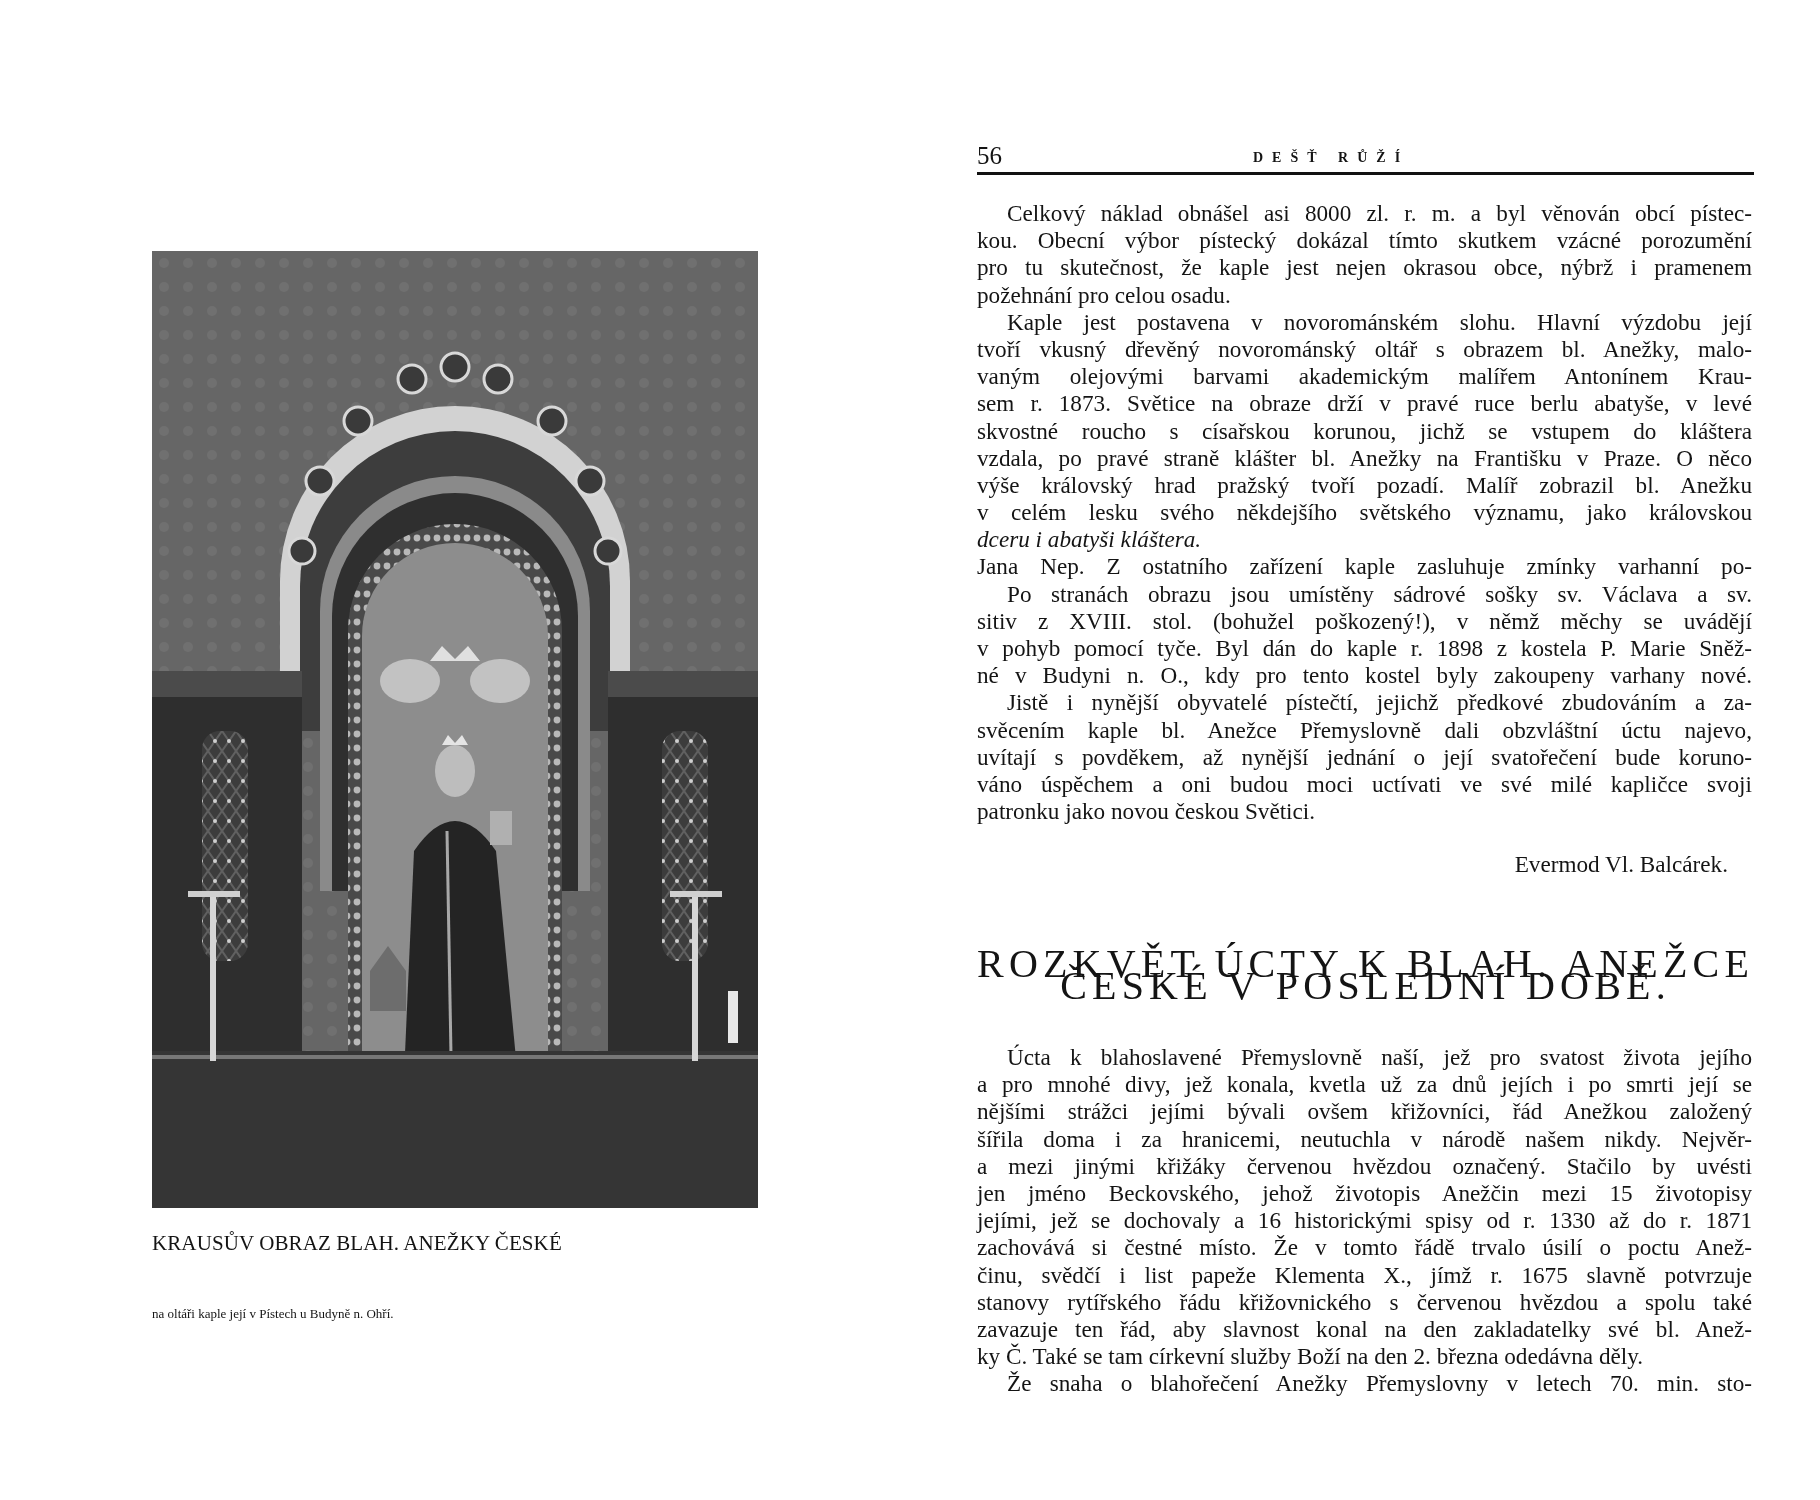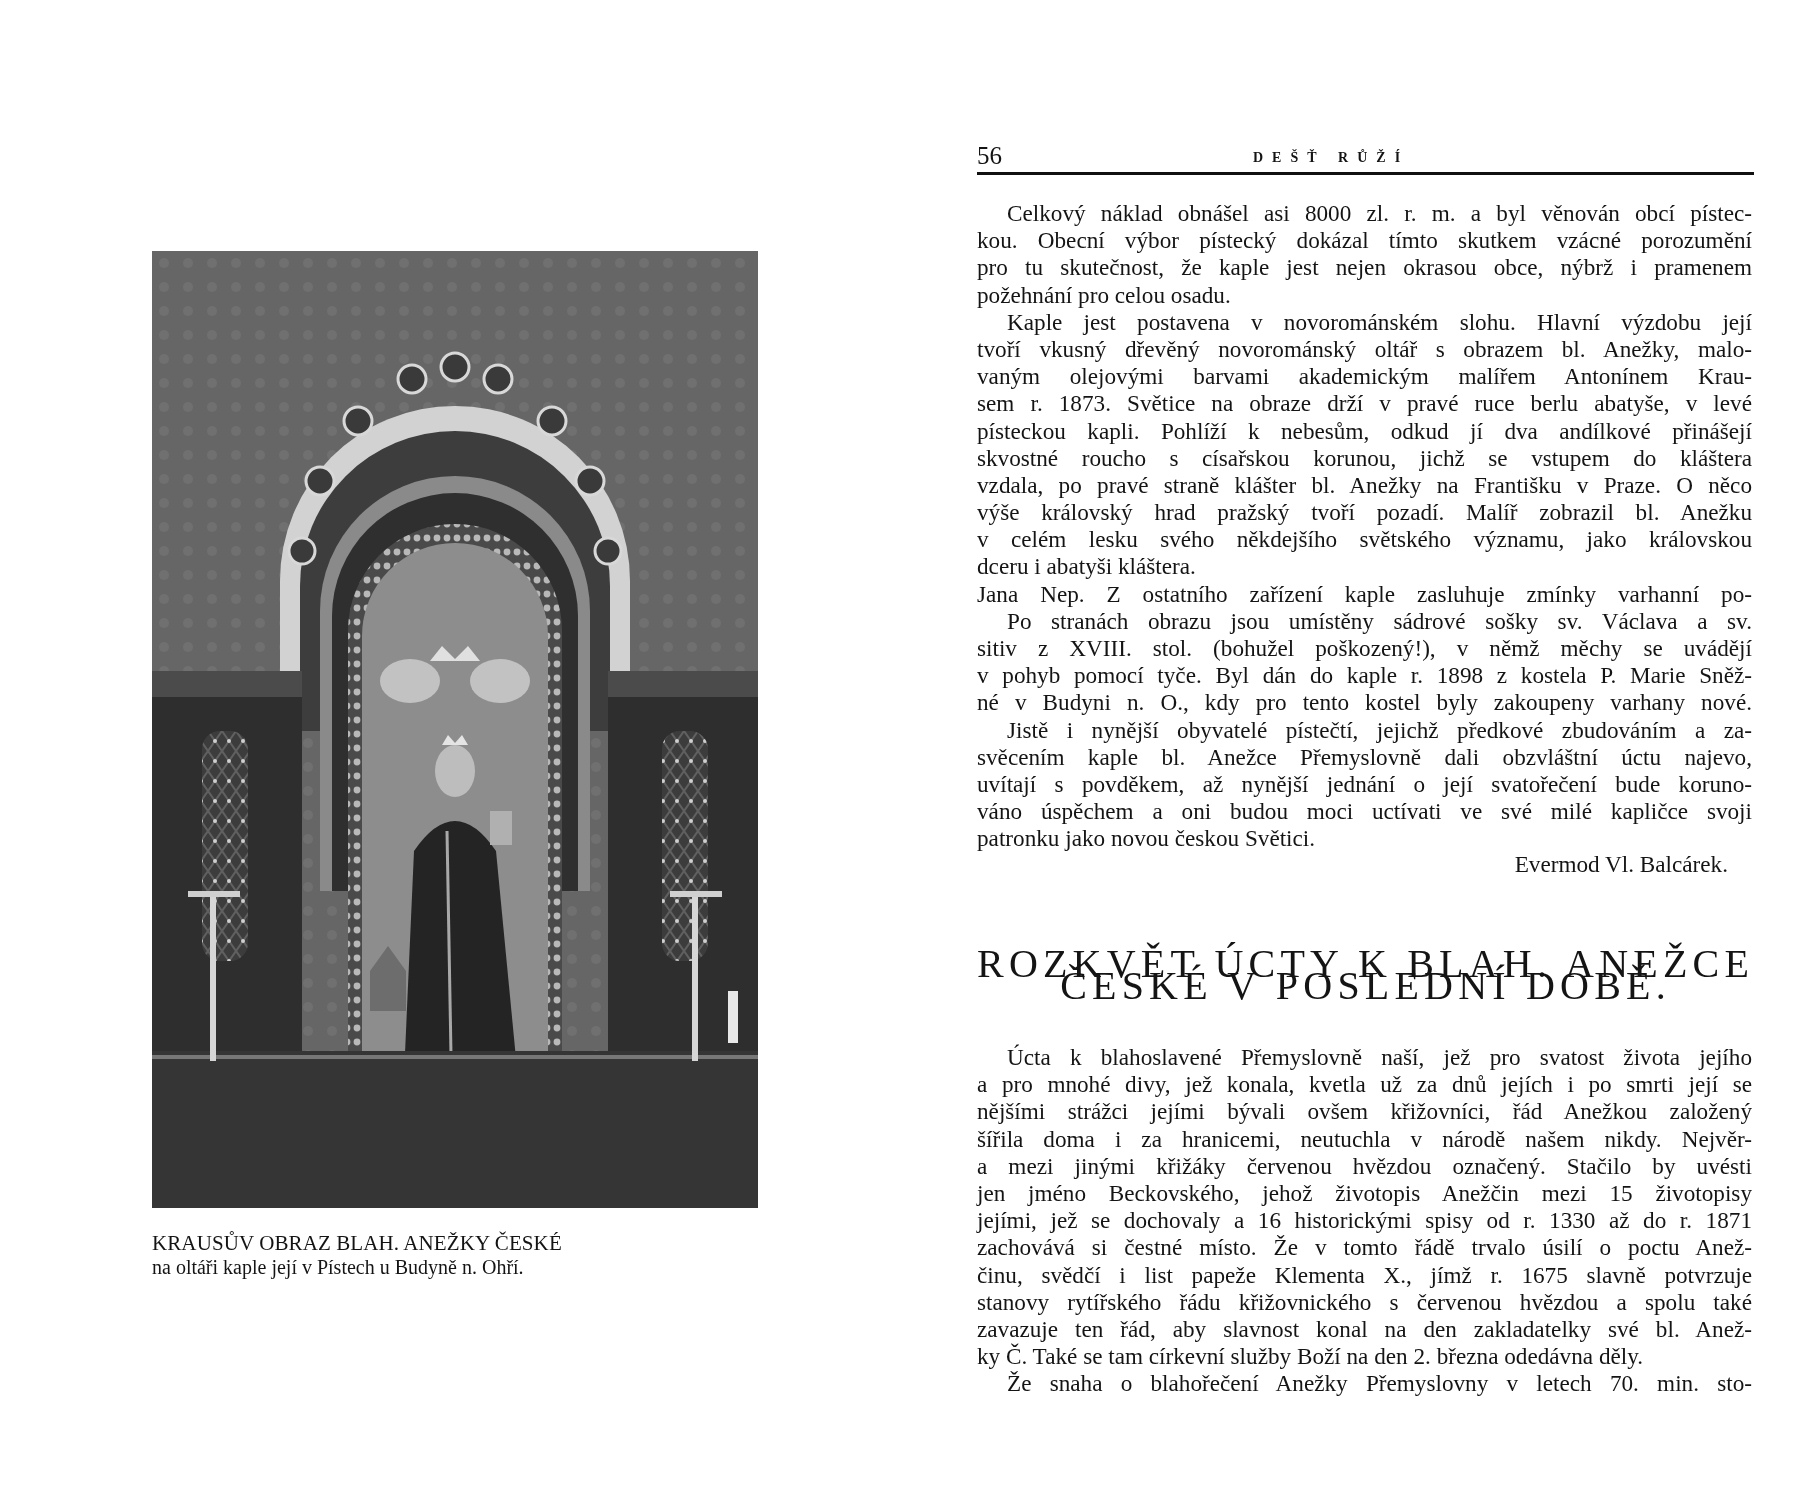--- a/index.html
+++ b/index.html
@@ -5,21 +5,21 @@
   html, body { margin: 0; padding: 0; background: #ffffff; }
   body { width: 1820px; height: 1500px; position: relative; overflow: hidden;
          font-family: "Liberation Serif", "DejaVu Serif", serif; color: #141414; }
 
   
   .photo { position: absolute; left: 152px; top: 251px; width: 606px; height: 957px;
            background: #6b6b6b; overflow: hidden; }
   .photo svg { display: block; width: 100%; height: 100%; }
   .caption { position: absolute; left: 152px; width: 606px; text-align: left; white-space: nowrap; }
   .caption.l1 { top: 1231px; font-size: 21px; letter-spacing: 0.1px; }
-  .caption.l2 { top: 1256px; font-size: 20px; }
+  .caption.l2 { top: 1306px; font-size: 13px; }
 
   
   .running-head { position: absolute; left: 977px; top: 140px; width: 777px; height: 34px; }
   .page-number { position: absolute; left: 0; top: 2px; font-size: 25px; }
   .running-title { position: absolute; left: 276px; top: 10px; font-size: 14px; letter-spacing: 9px; font-weight: bold; }
   .head-rule { position: absolute; left: 977px; top: 172px; width: 777px; height: 3px; background: #111; }
 
   .text-block { position: absolute; left: 977px; width: 775px; }
   .line { height: 27.2px; line-height: 27.2px; font-size: 23.2px; white-space: nowrap;
           text-align: justify; text-align-last: justify; overflow: visible; }
@@ -124,26 +124,25 @@
 
 <div class="text-block" style="top:200px;">
   <div class="line indent" style="white-space: nowrap;">Celkový náklad obnášel asi 8000 zl. r. m. a byl věnován obcí pístec-</div>
   <div class="line" style="white-space: nowrap;">kou. Obecní výbor pístecký dokázal tímto skutkem vzácné porozumění</div>
   <div class="line" style="white-space: nowrap;">pro tu skutečnost, že kaple jest nejen okrasou obce, nýbrž i pramenem</div>
   <div class="line last" style="white-space: nowrap;">požehnání pro celou osadu.</div>
   <div class="line indent" style="white-space: nowrap;">Kaple jest postavena v novorománském slohu. Hlavní výzdobu její</div>
   <div class="line" style="white-space: nowrap;">tvoří vkusný dřevěný novorománský oltář s obrazem bl. Anežky, malo-</div>
   <div class="line" style="white-space: nowrap;">vaným olejovými barvami akademickým malířem Antonínem Krau-</div>
   <div class="line" style="white-space: nowrap;">sem r. 1873. Světice na obraze drží v pravé ruce berlu abatyše, v levé</div>
-  <div class="line" style="white-space: nowrap;">písteckou kapli. Pohlíží k nebesům, odkud jí dva andílkové přinášejí</div>
   <div class="line" style="white-space: nowrap;">skvostné roucho s císařskou korunou, jichž se vstupem do kláštera</div>
   <div class="line" style="white-space: nowrap;">vzdala, po pravé straně klášter bl. Anežky na Františku v Praze. O něco</div>
   <div class="line" style="white-space: nowrap;">výše královský hrad pražský tvoří pozadí. Malíř zobrazil bl. Anežku</div>
   <div class="line" style="white-space: nowrap;">v celém lesku svého někdejšího světského významu, jako královskou</div>
-  <div class="line last" style="white-space: nowrap;">dceru i abatyši kláštera.</div>
+  <div class="line last" style="white-space: nowrap; font-style: italic;">dceru i abatyši kláštera.</div>
   <div class="line" style="white-space: nowrap;">Jana Nep. Z ostatního zařízení kaple zasluhuje zmínky varhanní po-</div>
   <div class="line indent" style="white-space: nowrap;">Po stranách obrazu jsou umístěny sádrové sošky sv. Václava a sv.</div>
   <div class="line" style="white-space: nowrap;">sitiv z XVIII. stol. (bohužel poškozený!), v němž měchy se uvádějí</div>
   <div class="line" style="white-space: nowrap;">v pohyb pomocí tyče. Byl dán do kaple r. 1898 z kostela P. Marie Sněž-</div>
   <div class="line" style="white-space: nowrap;">né v Budyni n. O., kdy pro tento kostel byly zakoupeny varhany nové.</div>
   <div class="line indent" style="white-space: nowrap;">Jistě i nynější obyvatelé pístečtí, jejichž předkové zbudováním a za-</div>
   <div class="line" style="white-space: nowrap;">svěcením kaple bl. Anežce Přemyslovně dali obzvláštní úctu najevo,</div>
   <div class="line" style="white-space: nowrap;">uvítají s povděkem, až nynější jednání o její svatořečení bude koruno-</div>
   <div class="line" style="white-space: nowrap;">váno úspěchem a oni budou moci uctívati ve své milé kapličce svoji</div>
   <div class="line last" style="white-space: nowrap;">patronku jako novou českou Světici.</div>

